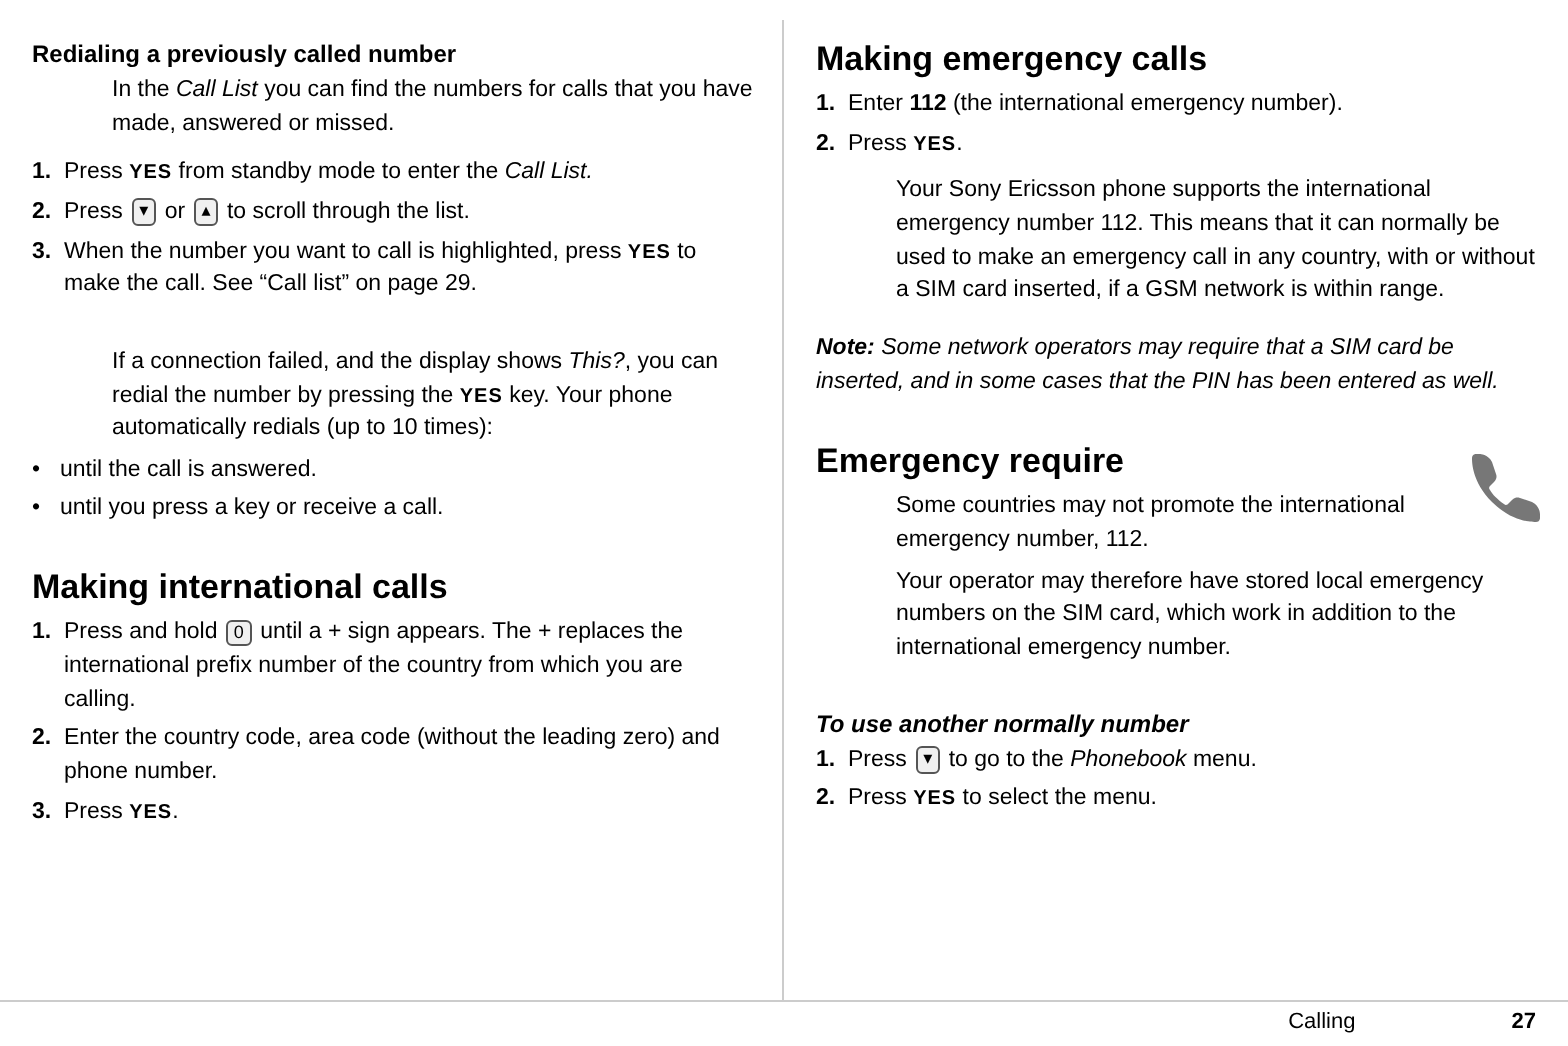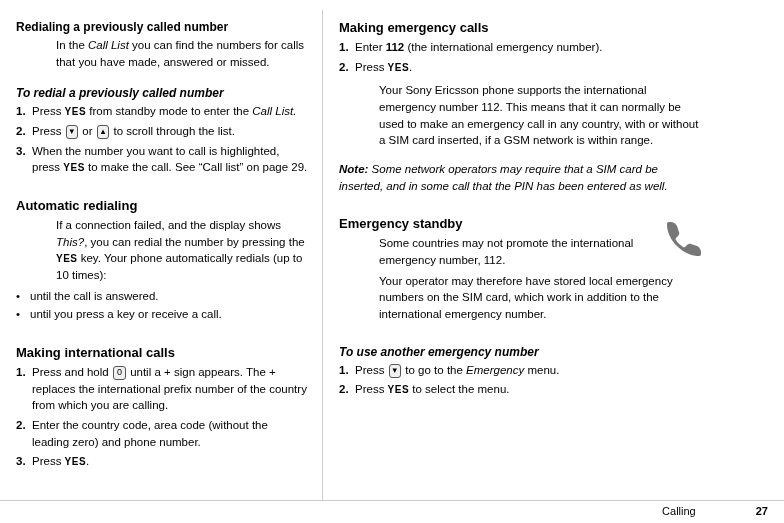--- a/index.html
+++ b/index.html
@@ -12,21 +12,21 @@
       overflow: hidden;
       display: flex;
       flex-direction: column;
     }
     .page-content {
       display: flex;
       flex: 1;
       padding: 10px 0 0 0;
     }
     .left-col {
-      width: 323px;
+      width: 392px;
       padding: 0 14px 0 16px;
       border-right: 1px solid #ccc;
     }
     .right-col {
       width: 392px;
       padding: 0 14px 0 16px;
     }
     .section-title {
       font-weight: bold;
       font-size: 12px;
@@ -68,21 +68,21 @@
       line-height: 1.45;
     }
     .bullet-item .bullet {
       min-width: 14px;
     }
     .subsection {
       margin-top: 10px;
       margin-bottom: 4px;
     }
     .subsection-large-title {
-      font-size: 13px;
+      font-size: 17px;
       font-weight: bold;
       margin-bottom: 4px;
     }
     .yes-badge {
       display: inline;
       font-size: 10px;
       font-weight: bold;
       font-variant: small-caps;
       letter-spacing: 0.5px;
     }
@@ -115,20 +115,21 @@
       align-items: flex-start;
       padding: 4px 16px 6px 16px;
       border-top: 1px solid #ccc;
       font-size: 11px;
     }
     .footer-text {
       margin-right: 60px;
     }
     .footer-page {
       font-weight: bold;
+      margin-left: 18px;
     }
     .right-icon {
       float: right;
       width: 38px;
       height: 38px;
       margin: 2px 0 4px 8px;
     }
     .right-icon svg {
       width: 38px;
       height: 38px;
@@ -140,39 +141,37 @@
 <div class="page-content">
 
   <div class="left-col">
 
     <div class="subsection">
       <div class="section-title">Redialing a previously called number</div>
       <div class="body-text">
         In the <em>Call List</em> you can find the numbers for calls that you have made, answered or missed.
       </div>
       <div class="small-spacer"></div>
-      <div class="section-title-italic">To redial a previously called number</div>
       <div class="numbered-item">
         <span class="num">1.</span>
         <span class="item-text">Press <span class="yes-badge">YES</span> from standby mode to enter the <em>Call List.</em></span>
       </div>
       <div class="numbered-item">
         <span class="num">2.</span>
         <span class="item-text">Press <span class="key-icon">▾</span> or <span class="key-icon">▴</span> to scroll through the list.</span>
       </div>
       <div class="numbered-item">
         <span class="num">3.</span>
         <span class="item-text">When the number you want to call is highlighted, press <span class="yes-badge">YES</span> to make the call. See “Call list” on page 29.</span>
       </div>
     </div>
 
     <div class="spacer"></div>
 
     <div class="subsection">
-      <div class="subsection-large-title">Automatic redialing</div>
       <div class="body-text">If a connection failed, and the display shows <em>This?</em>, you can redial the number by pressing the <span class="yes-badge">YES</span> key. Your phone automatically redials (up to 10 times):</div>
       <div class="bullet-item">
         <span class="bullet">•</span>
         <span>until the call is answered.</span>
       </div>
       <div class="bullet-item">
         <span class="bullet">•</span>
         <span>until you press a key or receive a call.</span>
       </div>
     </div>
@@ -209,44 +208,44 @@
         <span class="num">2.</span>
         <span class="item-text">Press <span class="yes-badge">YES</span>.</span>
       </div>
       <div class="small-spacer"></div>
       <div class="body-text">Your Sony Ericsson phone supports the international emergency number 112. This means that it can normally be used to make an emergency call in any country, with or without a SIM card inserted, if a GSM network is within range.</div>
     </div>
 
     <div class="spacer"></div>
 
     <div class="note-text">
-      <span class="note-label">Note:</span> <em>Some network operators may require that a SIM card be inserted, and in some call that the PIN has been entered as well.</em>
+      <span class="note-label">Note:</span> <em>Some network operators may require that a SIM card be inserted, and in some cases that the PIN has been entered as well.</em>
     </div>
 
     <div class="spacer"></div>
 
     <div class="subsection">
 
       <div class="right-icon">
         <svg viewBox="0 0 38 38" xmlns="http://www.w3.org/2000/svg">
           <path d="M8 4 C8 4 12 4 14 8 L16 14 C16 14 17 16 15 18 L13 20 C13 20 12 21 13 22 C14 24 17 27 20 29 C21 30 22 29 22 29 L24 27 C26 25 28 26 28 26 L34 28 C38 30 38 34 38 34 L38 36 C38 36 38 38 36 38 C34 38 24 38 14 28 C4 18 4 8 4 6 C4 4 6 4 6 4 Z" fill="#777" stroke="none"></path>
         </svg>
       </div>
-      <div class="subsection-large-title">Emergency standby</div>
+      <div class="subsection-large-title">Emergency require</div>
       <div class="body-text">Some countries may not promote the international emergency number, 112.</div>
       <div class="body-text">Your operator may therefore have stored local emergency numbers on the SIM card, which work in addition to the international emergency number.</div>
     </div>
 
     <div class="spacer"></div>
 
     <div class="subsection">
-      <div class="section-title-italic">To use another emergency number</div>
-      <div class="numbered-item">
-        <span class="num">1.</span>
-        <span class="item-text">Press <span class="key-icon">▾</span> to go to the <em>Emergency</em> menu.</span>
+      <div class="section-title-italic">To use another normally number</div>
+      <div class="numbered-item">
+        <span class="num">1.</span>
+        <span class="item-text">Press <span class="key-icon">▾</span> to go to the <em>Phonebook</em> menu.</span>
       </div>
       <div class="numbered-item">
         <span class="num">2.</span>
         <span class="item-text">Press <span class="yes-badge">YES</span> to select the menu.</span>
       </div>
     </div>
 
   </div>
 </div>
 

